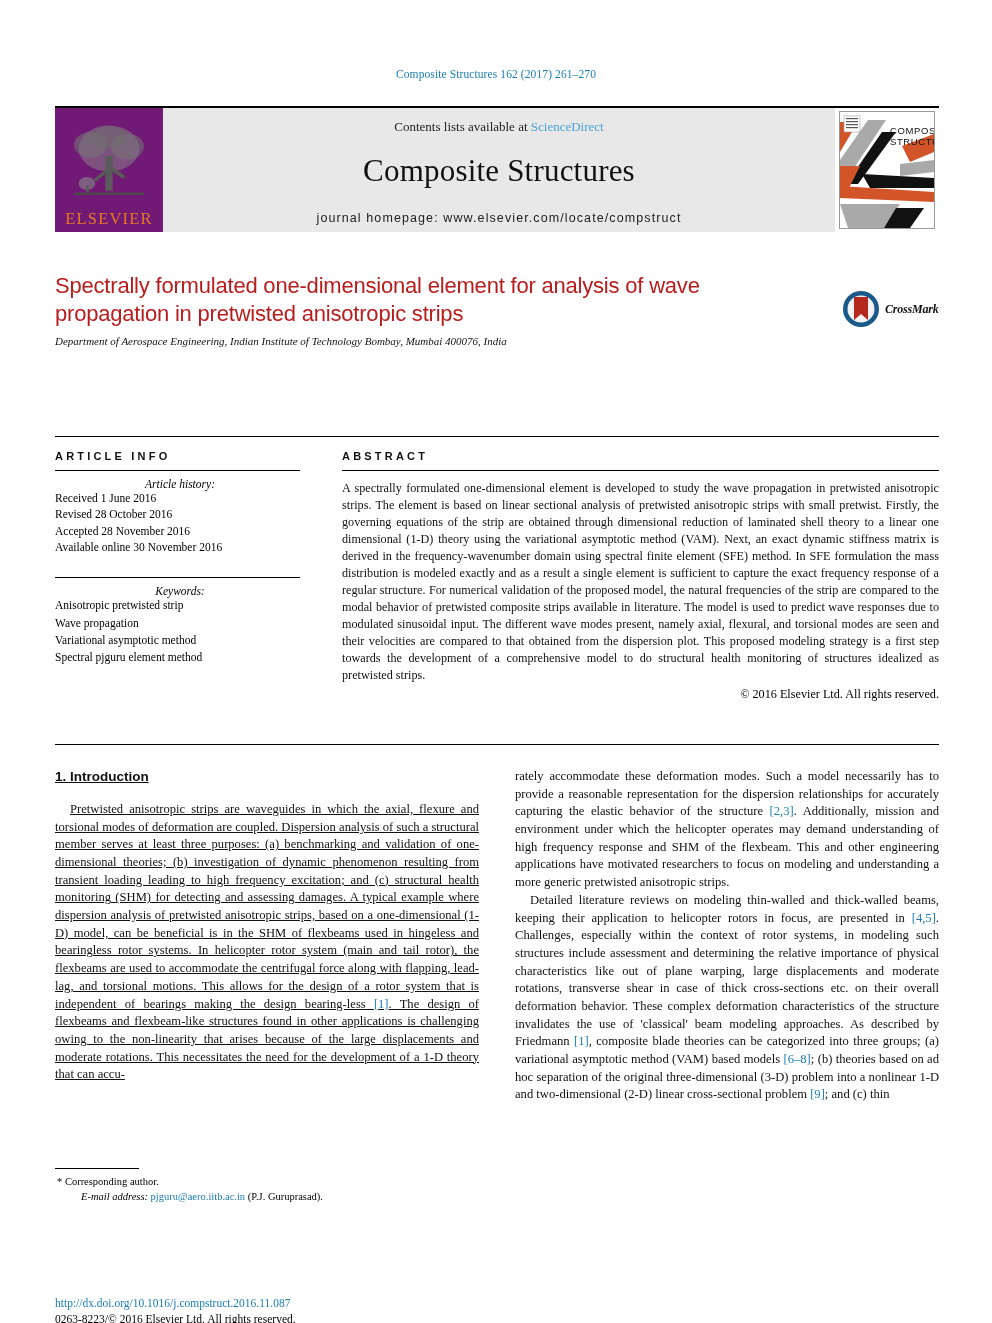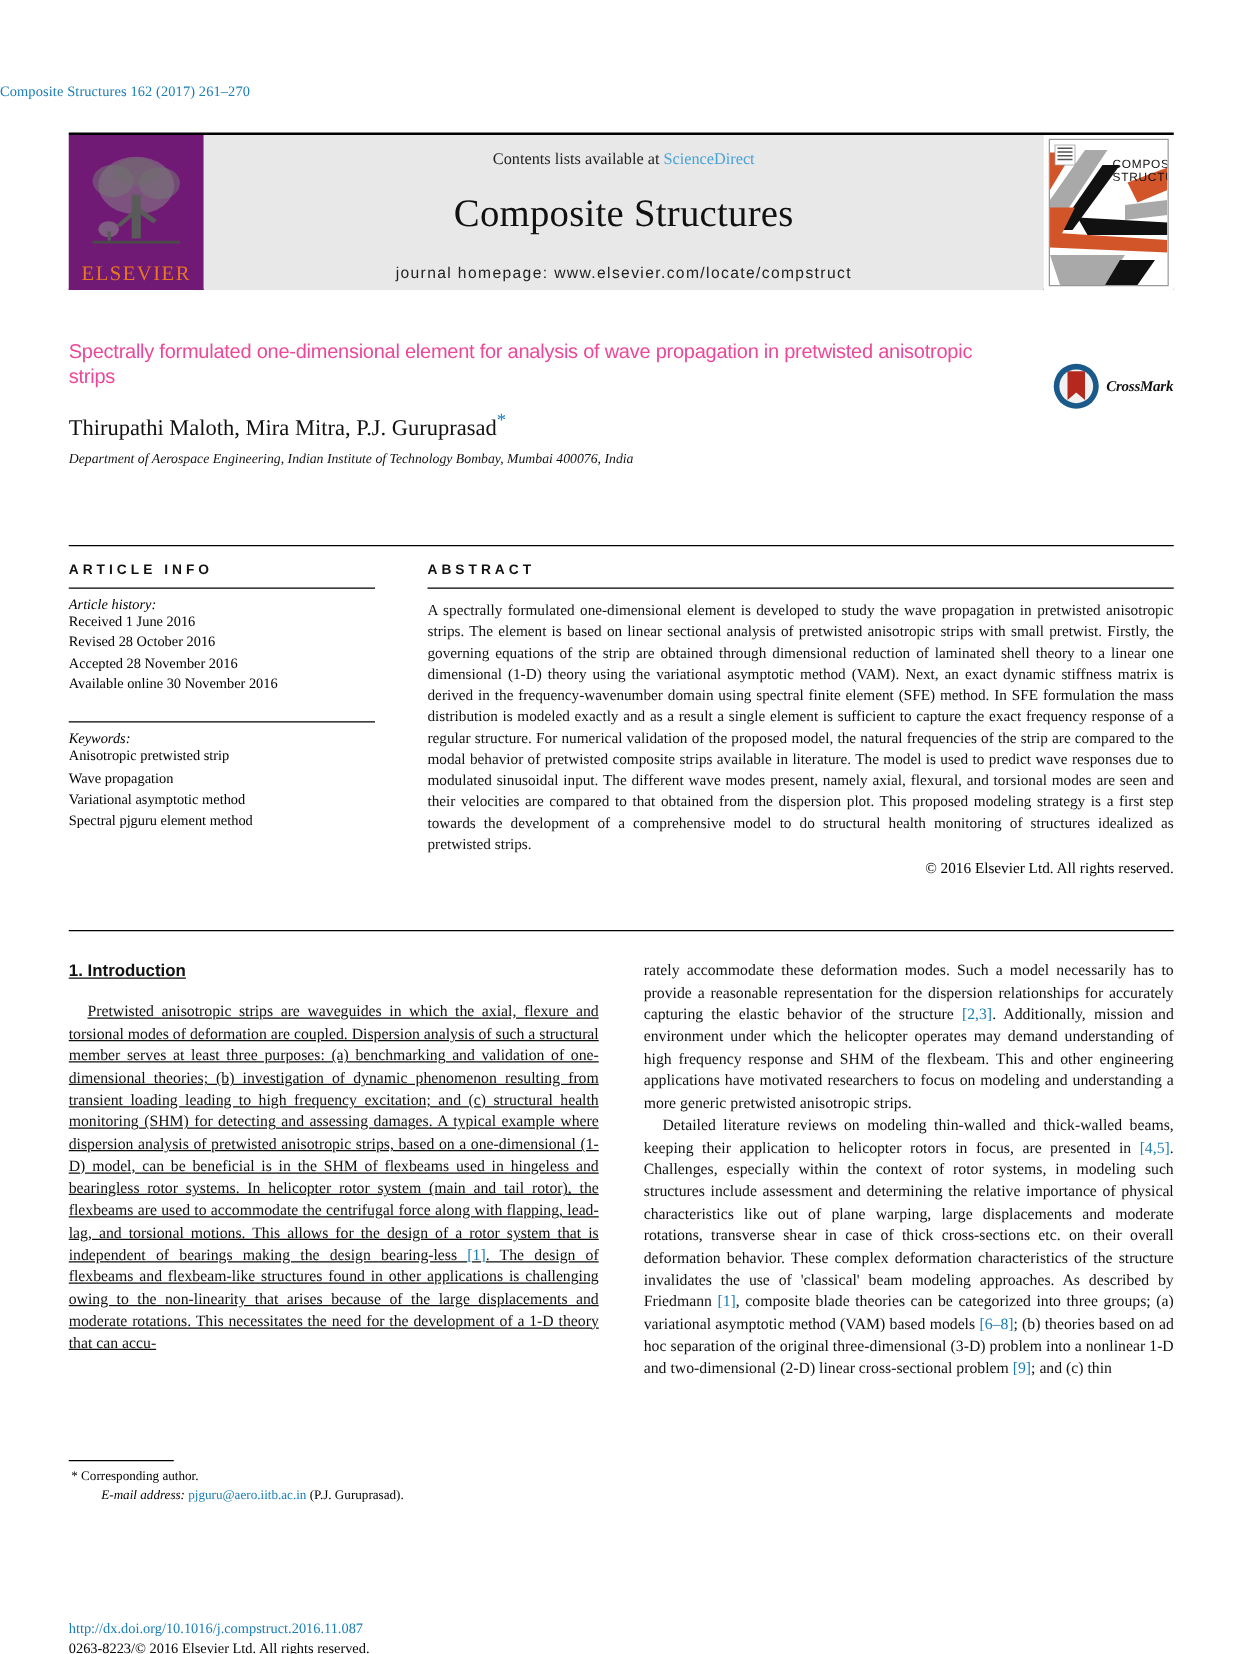--- a/index.html
+++ b/index.html
@@ -19,21 +19,21 @@
     position: absolute;
     inset: 0;
   }
 
   
   .runninghead {
     position: absolute;
     top: 68px;
     left: 0;
     width: 992px;
-    text-align: left;
+    text-align: center;
     font-size: 11.5px;
     color: #1a7db5;
     letter-spacing: 0.1px;
   }
 
   
   .masthead {
     position: absolute;
     top: 106px;
     left: 55px;
@@ -146,25 +146,25 @@
     font-family: "Liberation Serif", serif;
     font-weight: bold;
     font-size: 12px;
     color: #111;
     letter-spacing: -0.2px;
   }
   h1.paper-title {
     margin: 0;
     font-family: "Liberation Sans", sans-serif;
     font-weight: normal;
-    font-size: 16px;
+    font-size: 22px;
     line-height: 1.26;
     letter-spacing: -0.2px;
     width: 745px;
-    color: #ec4899;
+    color: #b91c1c;
   }
   .authors {
     margin-top: 17px;
     font-family: "Liberation Serif", serif;
     font-size: 18px;
     color: #111;
   }
   .authors .star {
     color: #1a7db5;
     font-size: 15px;
@@ -210,20 +210,21 @@
   }
   .info-rule {
     border-top: 1px solid #000;
     margin-top: 8px;
     margin-bottom: 7px;
     width: 245px;
   }
   .sub-label {
     font-style: italic;
     font-size: 11.5px;
+    text-align: center;
   }
   .hist-line {
     font-size: 11.5px;
     line-height: 1.42;
   }
   .kw-line {
     font-size: 11.5px;
     line-height: 1.5;
   }
   .kw-block {
@@ -394,21 +395,20 @@
     <div class="crossmark">
       <svg width="40" height="40" viewBox="0 0 40 40">
         <circle cx="20" cy="20" r="18" fill="#1a5a8a"></circle>
         <circle cx="20" cy="20" r="13.5" fill="#f2f2f2"></circle>
         <path d="M13 8 L27 8 L27 31 L20 25 L13 31 Z" fill="#b5281e"></path>
       </svg>
       <span class="crossmark-word">CrossMark</span>
     </div>
 
     <h1 class="paper-title">Spectrally formulated one-dimensional element for analysis of wave propagation in pretwisted anisotropic strips</h1>
-    <div class="authors"><span>Thirupathi Maloth, Mira Mitra, P.J. Guruprasad</span><span class="star">*</span></div>
     <div class="affiliation">Department of Aerospace Engineering, Indian Institute of Technology Bombay, Mumbai 400076, India</div>
   </div>
 
   <div class="rule-top"></div>
 
   <div class="info-col">
     <div class="col-head">ARTICLE INFO</div>
     <div class="info-rule"></div>
     <div class="sub-label">Article history:</div>
     <div class="hist-line">Received 1 June 2016</div>

